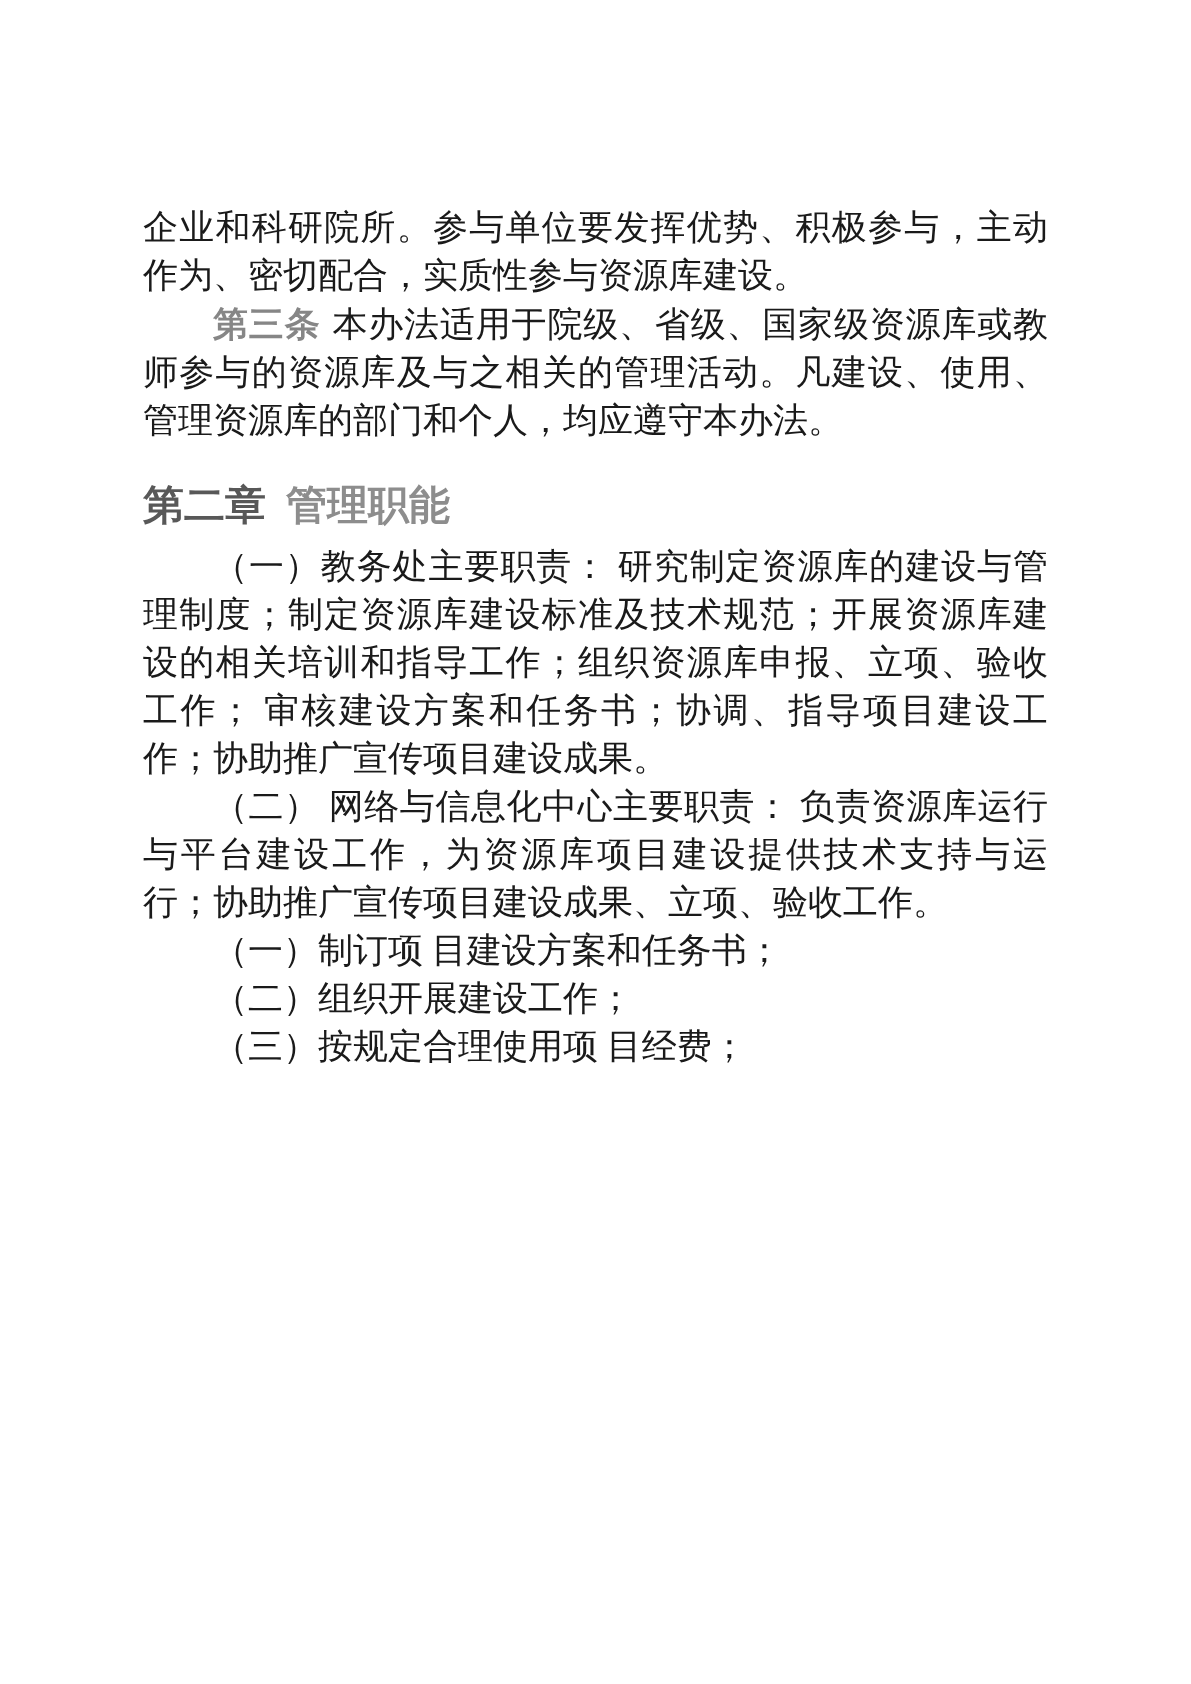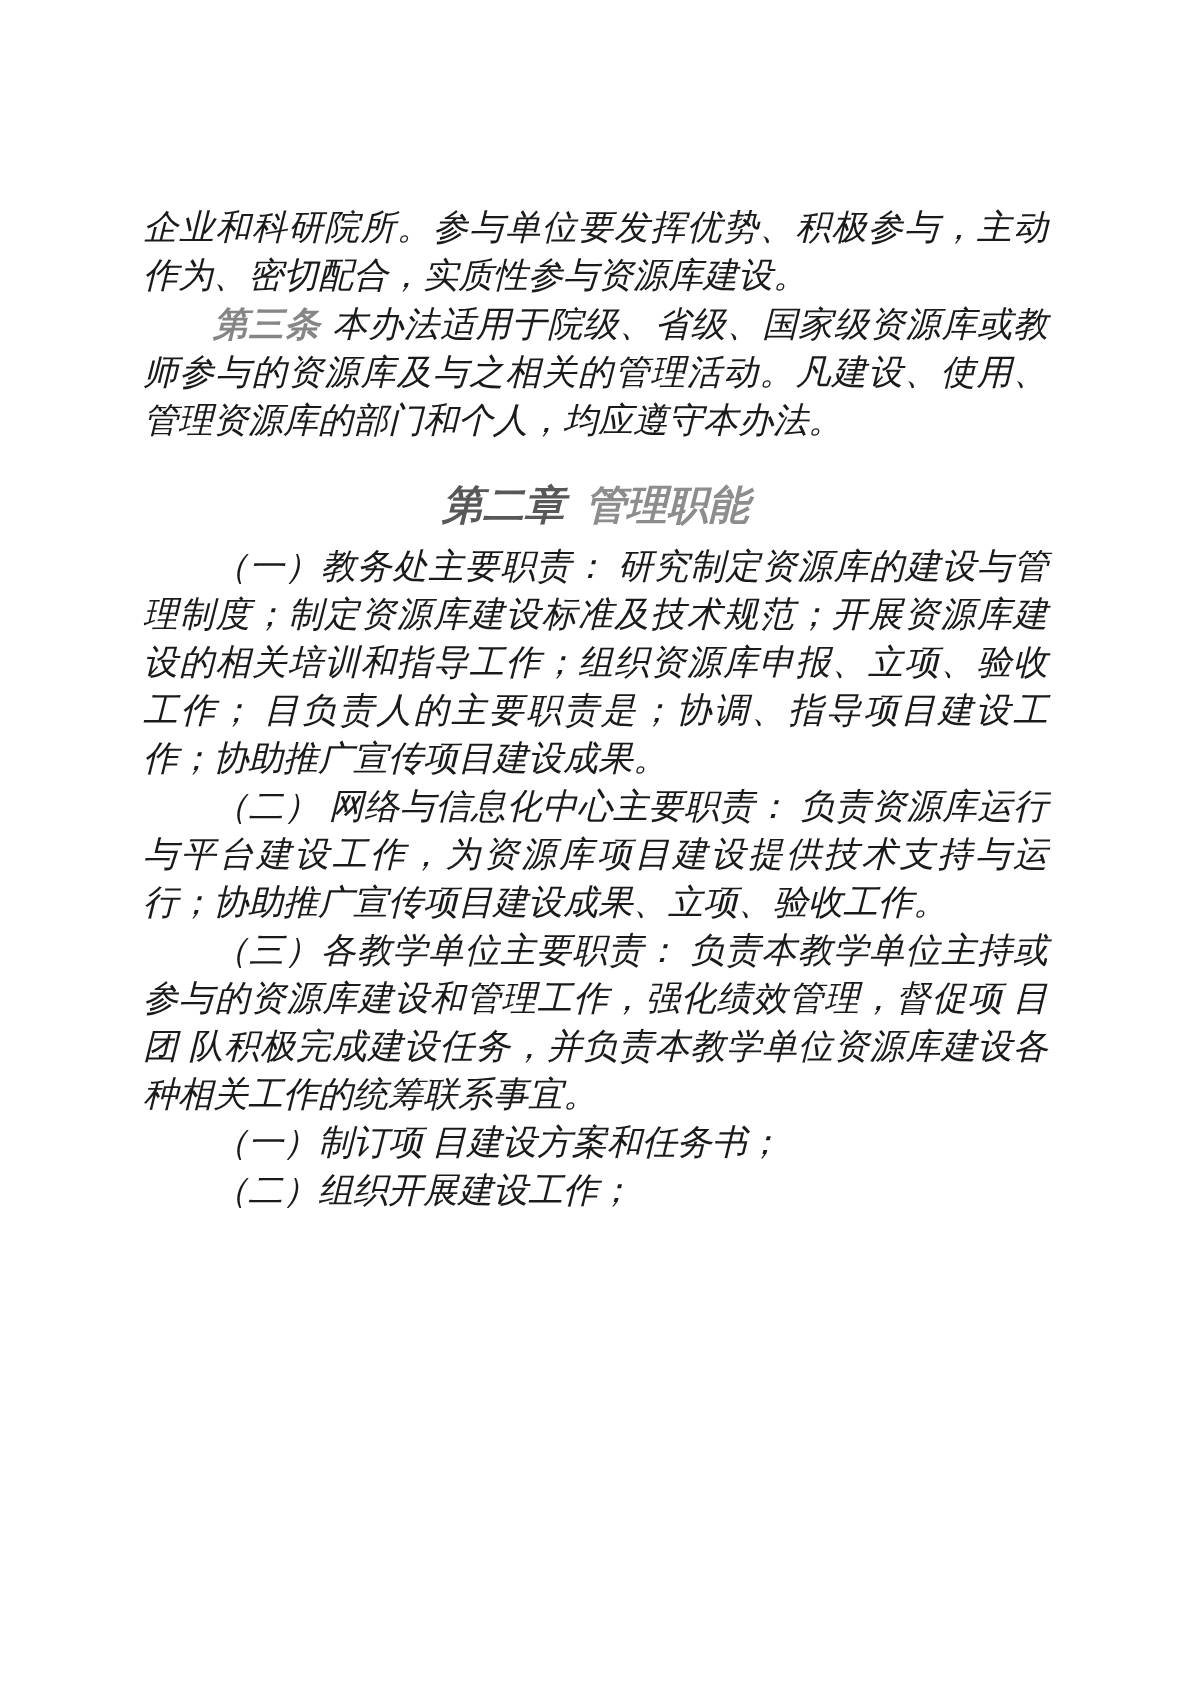--- a/index.html
+++ b/index.html
@@ -7,21 +7,20 @@
     padding: 0;
     background: #ffffff;
   }
   .page {
     position: relative;
     width: 1191px;
     height: 1212px;
     background: #ffffff;
     overflow: hidden;
     font-family: "Liberation Serif", "DejaVu Serif", serif;
-    font-style: italic;
   }
   .text-block {
     position: absolute;
     left: 143px;
     top: 204px;
     width: 905px;
   }
   .para {
     margin: 0;
     font-size: 35px;
@@ -35,21 +34,20 @@
     text-indent: 2em;
   }
   .term {
     color: #868686;
     font-family: "Liberation Sans", "DejaVu Sans", sans-serif;
     font-weight: 600;
     margin-right: 12px;
   }
   .chapter {
     margin: 32px 0 10px 0;
-    text-align: center;
     font-size: 41px;
     line-height: 56px;
     font-weight: 600;
     font-family: "Liberation Sans", "DejaVu Sans", sans-serif;
   }
   .chapter .ch-num {
     color: #585858;
     margin-right: 20px;
   }
   .chapter .ch-title {
@@ -71,25 +69,24 @@
 <div class="page">
   <div class="text-block">
 
     <p class="para">企业和科研院所。参与单位要发挥优势、积极参与，主动作为、密切配合，实质性参与资源库建设。</p>
 
     <p class="para indent"><span class="term">第三条</span><span>本办法适用于院级、省级、国家级资源库或教师参与的资源库及与之相关的管理活动。凡建设、使用、管理资源库的部门和个人，均应遵守本办法。</span></p>
 
     <h2 class="chapter"><span class="ch-num">第二章</span><span class="ch-title">管理职能</span></h2>
 
 
-    <p class="para indent">（一）教务处主要职责： 研究制定资源库的建设与管理制度；制定资源库建设标准及技术规范；开展资源库建设的相关培训和指导工作；组织资源库申报、立项、验收工作； 目负责人的主要职责是；协调、指导项目建设工作；协助推广宣传项目建设成果。</p>
+    <p class="para indent">（一）教务处主要职责： 研究制定资源库的建设与管理制度；制定资源库建设标准及技术规范；开展资源库建设的相关培训和指导工作；组织资源库申报、立项、验收工作； 审核建设方案和任务书；协调、指导项目建设工作；协助推广宣传项目建设成果。</p>
 
     <p class="para indent">（二） 网络与信息化中心主要职责： 负责资源库运行与平台建设工作，为资源库项目建设提供技术支持与运行；协助推广宣传项目建设成果、立项、验收工作。</p>
 
-    <p class="para indent">（三）各教学单位主要职责： 负责本教学单位主持或参与的资源库建设和管理工作，强化绩效管理，督促项 目 团 队积极完成建设任务，并负责本教学单位资源库建设各种相关工作的统筹联系事宜。</p>
 
 
     <p class="para indent">（一）制订项 目建设方案和任务书；</p>
 
     <p class="para indent">（二）组织开展建设工作；</p>
 
     <p class="para indent">（三）按规定合理使用项 目经费；</p>
 
   </div>
 

